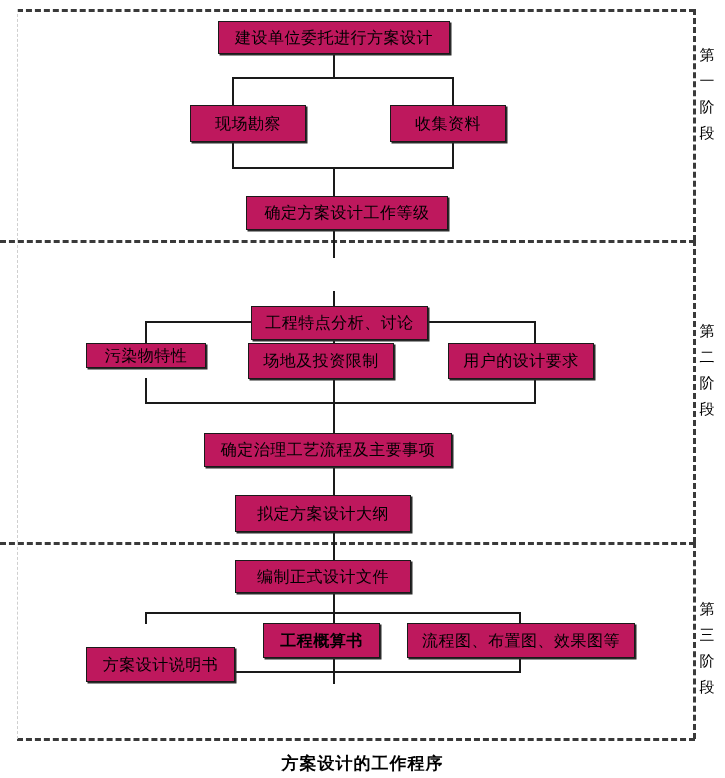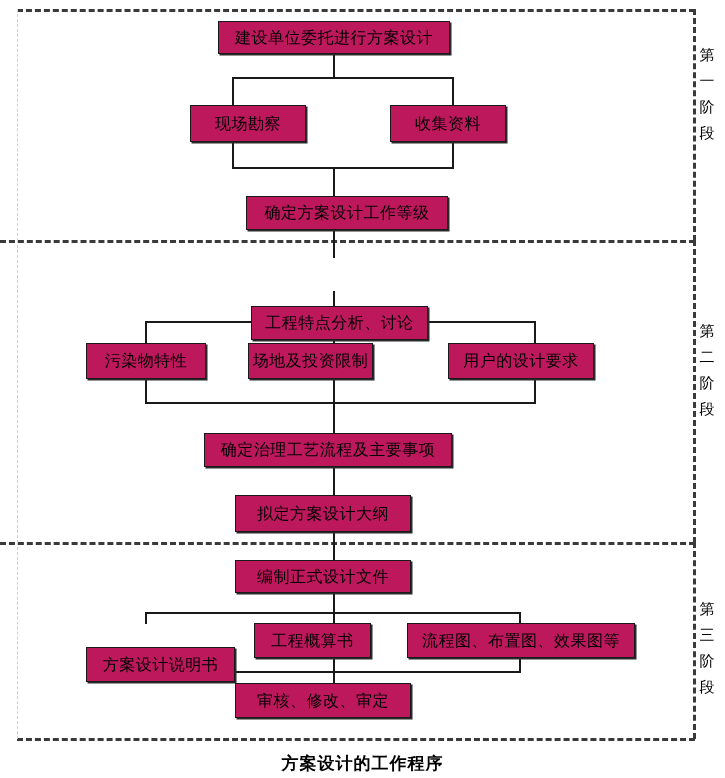--- a/index.html
+++ b/index.html
@@ -184,25 +184,25 @@
   </div>
 
   <div class="node" style="left:246px; top:196px; width:202px; height:34px;">
     <span>确定方案设计工作等级</span>
   </div>
 
   <div class="node" style="left:251px; top:258px; width:177px; height:34px;margin-top:48px;">
     <span>工程特点分析、讨论</span>
   </div>
 
-  <div class="node" style="left:86px;  top:343px; width:120px; height:36px;">
+  <div class="node" style="left:86px;  top:343px; width:120px; height:25px;">
     <span>污染物特性</span>
   </div>
 
-  <div class="node" style="left:248px; top:343px; width:125px; height:36px;">
+  <div class="node" style="left:248px; top:343px; width:146px; height:36px;">
     <span>场地及投资限制</span>
   </div>
 
   <div class="node" style="left:204px; top:433px; width:248px; height:34px;">
     <span>确定治理工艺流程及主要事项</span>
   </div>
 
   <div class="node" style="left:448px; top:343px; width:146px; height:36px;">
     <span>用户的设计要求</span>
   </div>
@@ -212,27 +212,24 @@
   </div>
 
   <div class="node" style="left:235px; top:560px; width:176px; height:33px;">
     <span>编制正式设计文件</span>
   </div>
 
   <div class="node" style="left:86px;  top:647px; width:149px; height:35px;">
     <span>方案设计说明书</span>
   </div>
 
-  <div class="node" style="left:254px; top:623px; width:117px; height:35px;">
+  <div class="node" style="left:263px; top:623px; width:117px; height:35px;font-weight:bold;">
     <span>工程概算书</span>
   </div>
 
   <div class="node" style="left:407px; top:623px; width:228px; height:35px;">
     <span>流程图、布置图、效果图等</span>
   </div>
 
-  <div class="node" style="left:235px; top:683px; width:176px; height:35px;">
-    <span>审核、修改、审定</span>
-  </div>
 
   <div class="caption" style="top:752px;">方案设计的工作程序</div>
 
 </div>
 
 </body></html>

